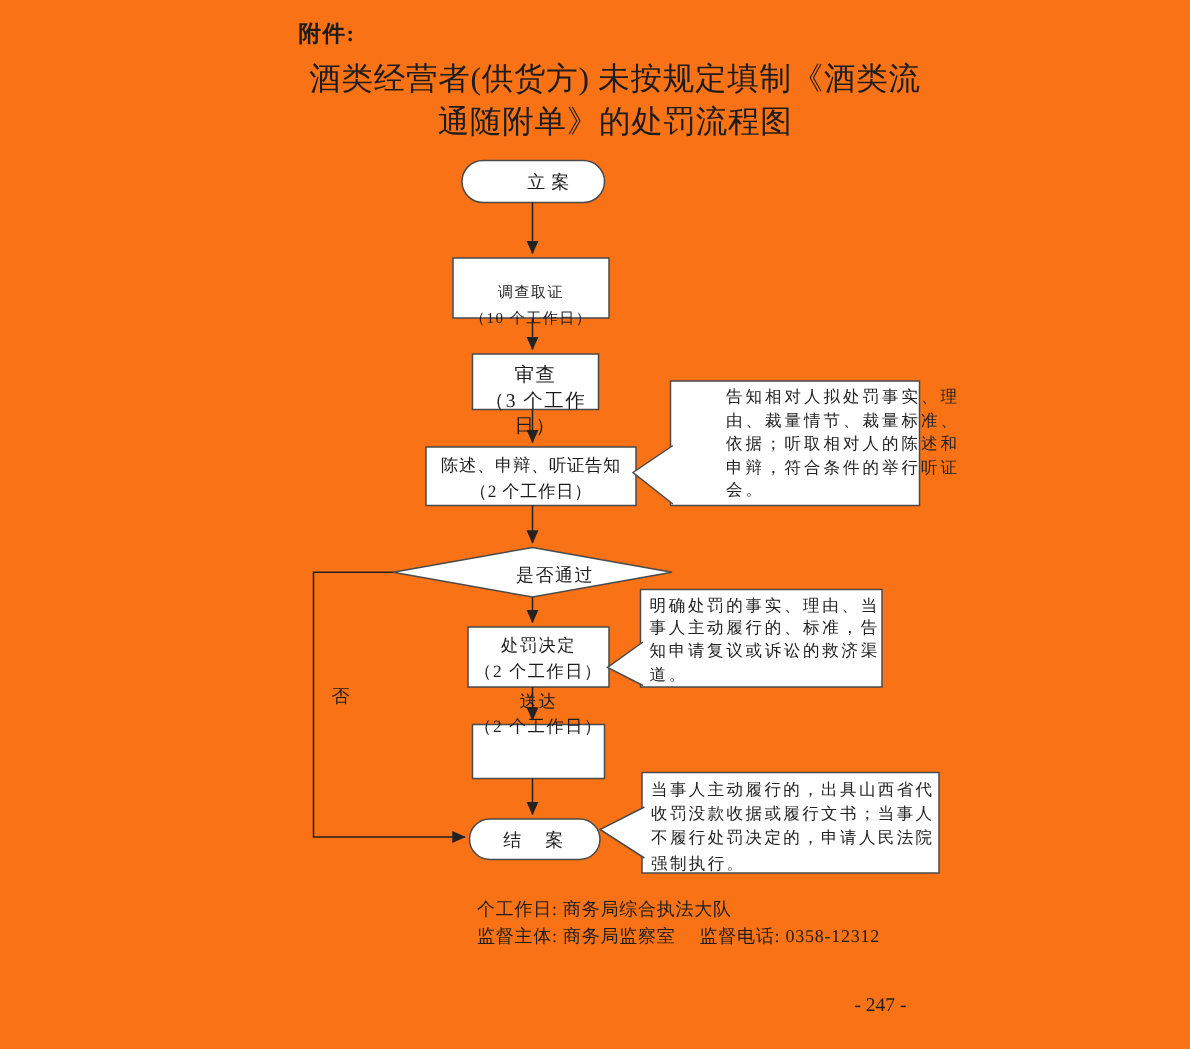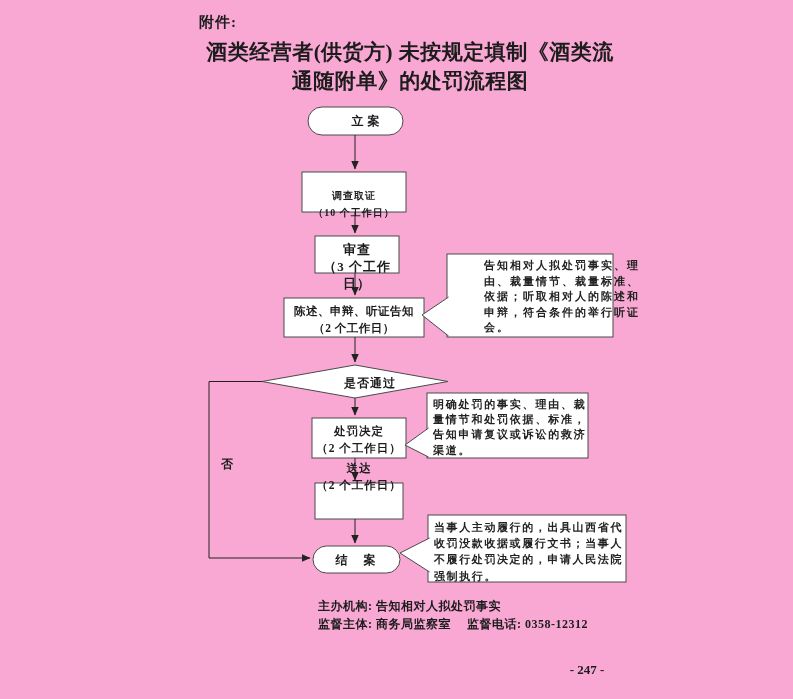--- a/index.html
+++ b/index.html
@@ -1,24 +1,24 @@
 <!DOCTYPE html>
 <html><head>
 <meta charset="utf-8">
 <style>
   html,body{margin:0;padding:0;background:#ffffff;}
   .page{
     position:relative;
     width:793px;height:699px;
-    background:#f9a8d4;
+    background:#f97316;
     font-family:"Liberation Serif","DejaVu Serif",serif;
     color:#1c1c1c;
     overflow:hidden;
   }
-  .abs{position:absolute;font-weight:bold;}
+  .abs{position:absolute;}
   .preline{white-space:pre-line;}
   .attachment{
     left:199px;top:13px;width:120px;
     font-size:15px;font-weight:bold;letter-spacing:1px;
   }
   .title{
     left:100px;top:38px;width:620px;
     font-size:21px;line-height:29px;text-align:center;letter-spacing:0.5px;
   }
   svg.layer{position:absolute;left:0;top:0;}
@@ -100,23 +100,23 @@
 （2 个工作日）</div>
   <div class="abs node-label decision-label">是否通过</div>
   <div class="abs node-label punish-label preline">处罚决定
 （2 个工作日）</div>
   <div class="abs node-label deliver-label preline">送达
 （2 个工作日）</div>
   <div class="abs node-label end-label">结　案</div>
   <div class="abs no-label">否</div>
 
   <div class="abs callout-text callout1-text">告知相对人拟处罚事实、理由、裁量情节、裁量标准、依据；听取相对人的陈述和申辩，符合条件的举行听证会。</div>
-  <div class="abs callout-text callout2-text">明确处罚的事实、理由、裁量情节和处罚依据、标准，告知申请复议或诉讼的救济渠道。</div>
+  <div class="abs callout-text callout2-text">明确处罚的事实、理由、当事人主动履行的、标准，告知申请复议或诉讼的救济渠道。</div>
   <div class="abs callout-text callout3-text">当事人主动履行的，出具山西省代收罚没款收据或履行文书；当事人不履行处罚决定的，申请人民法院强制执行。</div>
 
   <div class="abs footer">
-    <div>主办机构: 告知相对人拟处罚事实</div>
+    <div>个工作日: 商务局综合执法大队</div>
     <div>监督主体: 商务局监察室　 监督电话: 0358-12312</div>
   </div>
 
   <div class="abs page-number">- 247 -</div>
 
 </div>
 
 </body></html>

